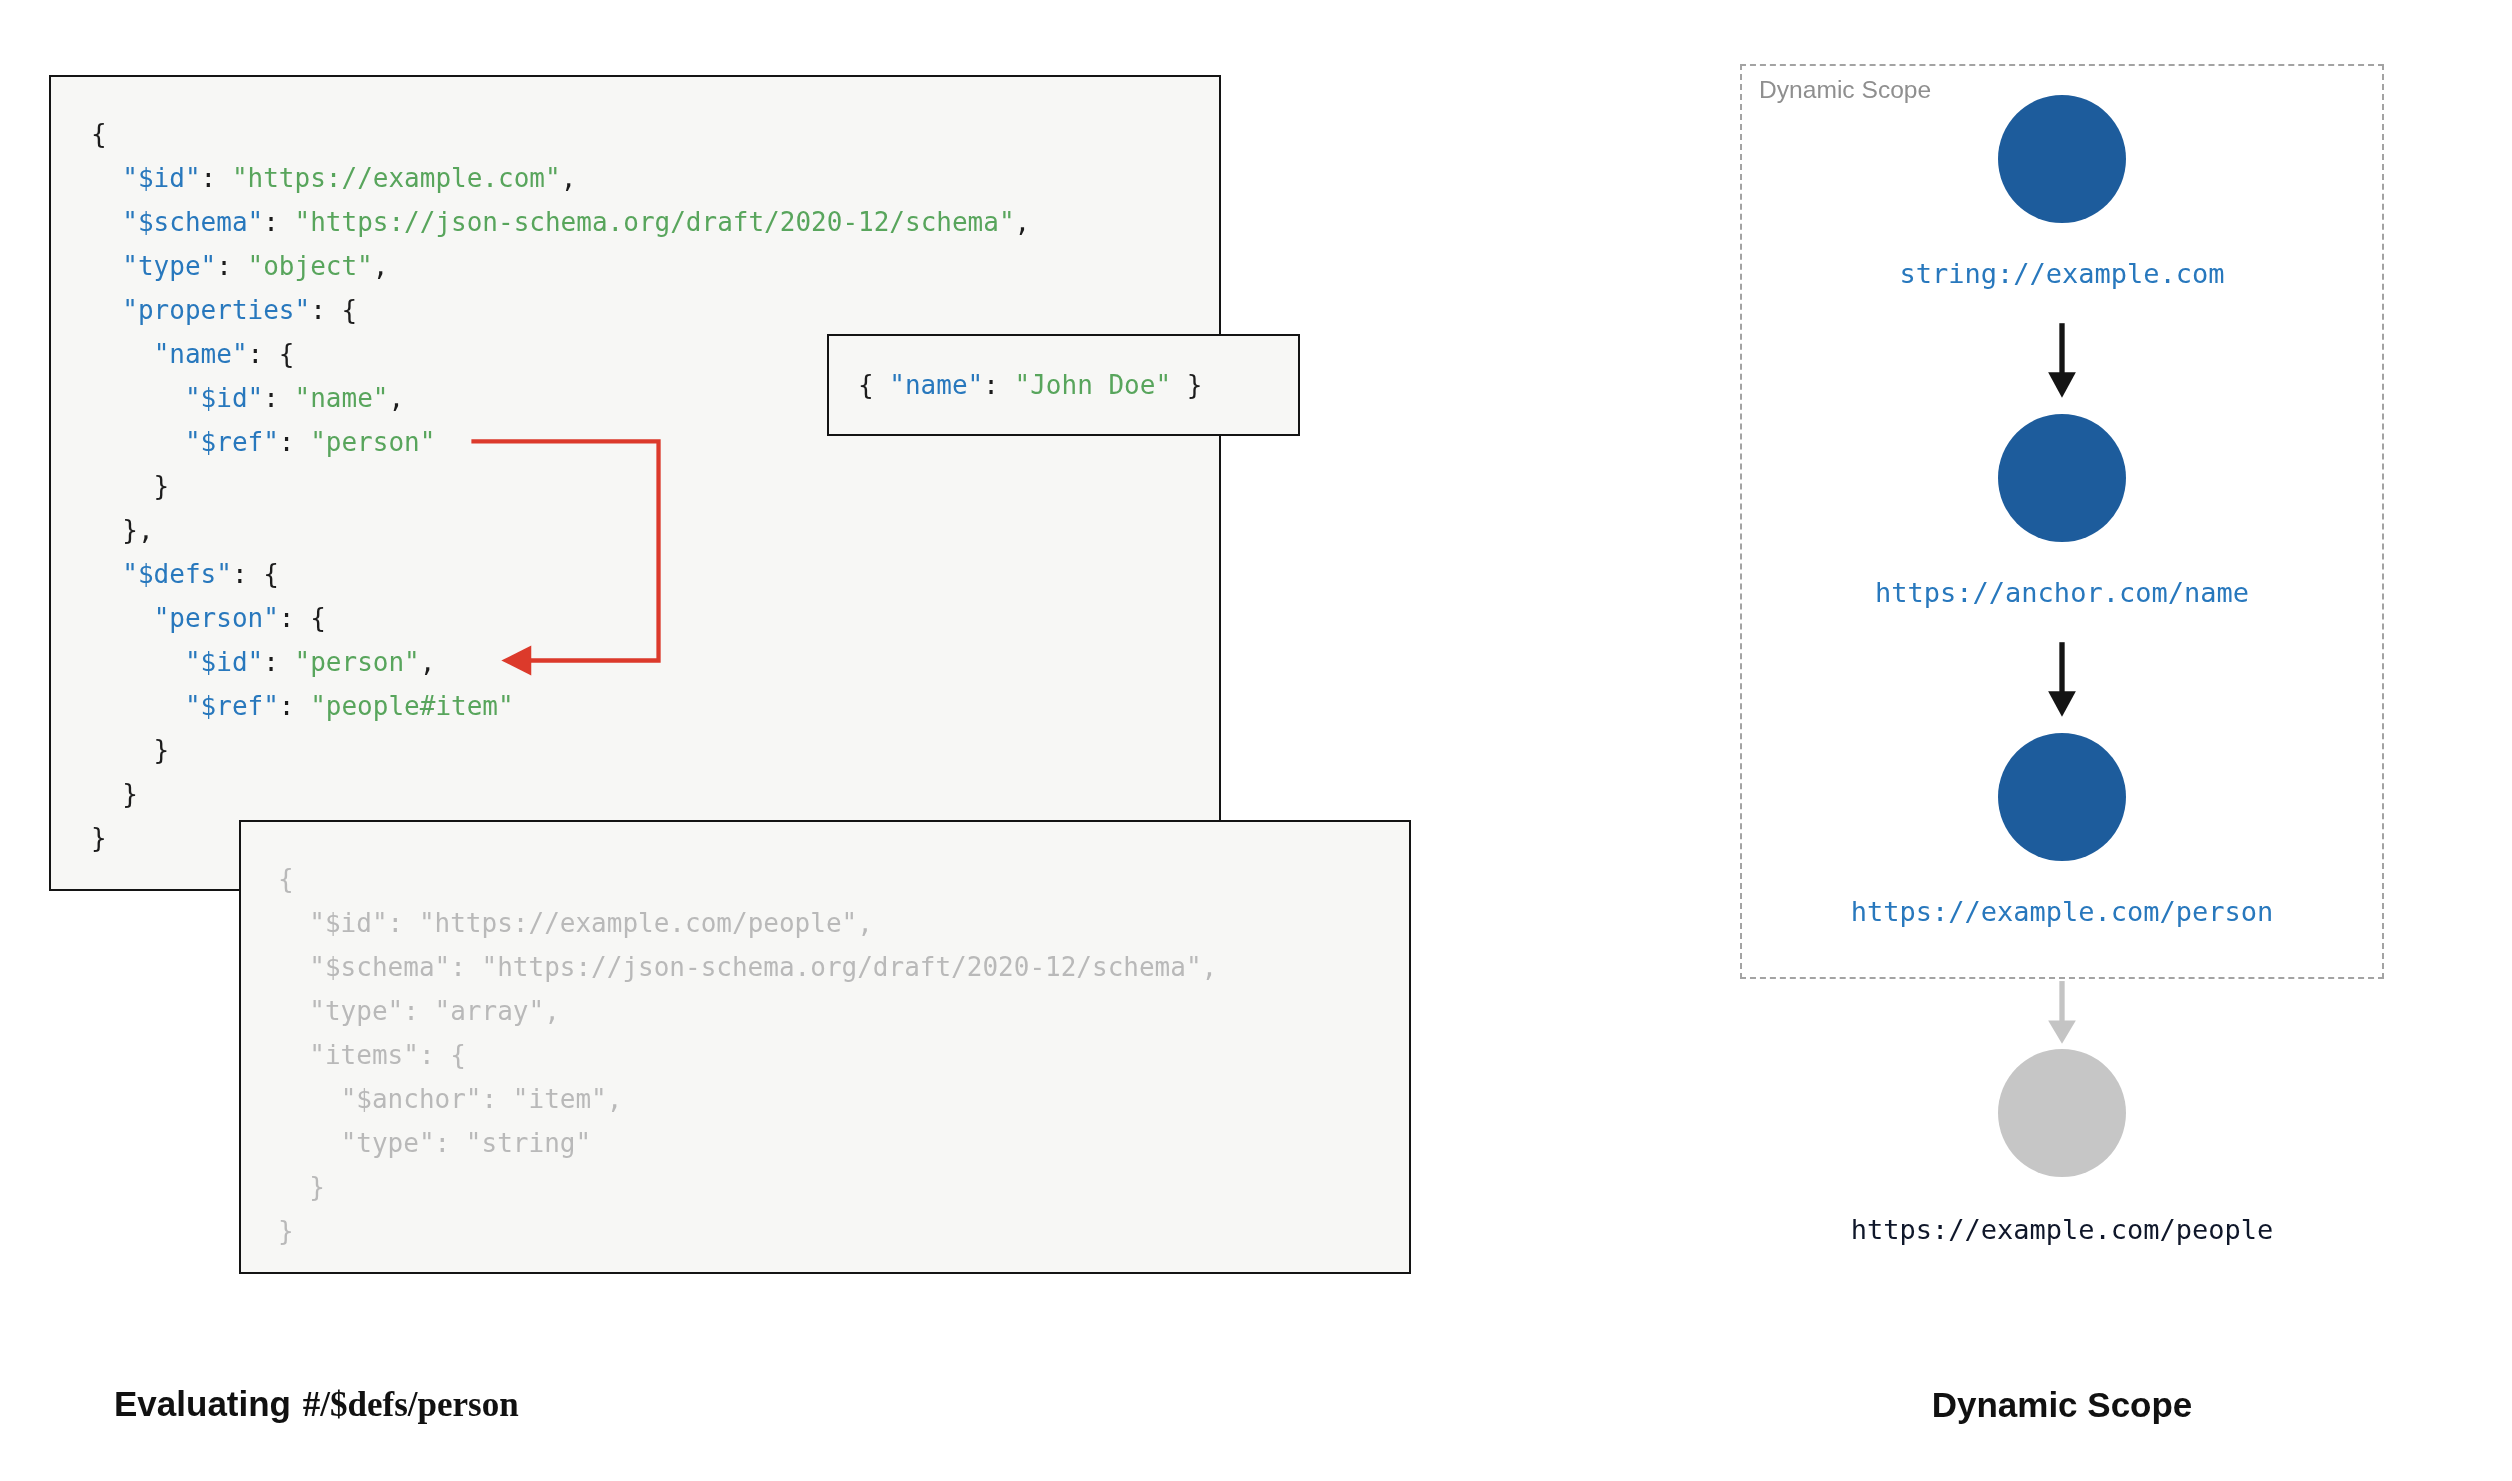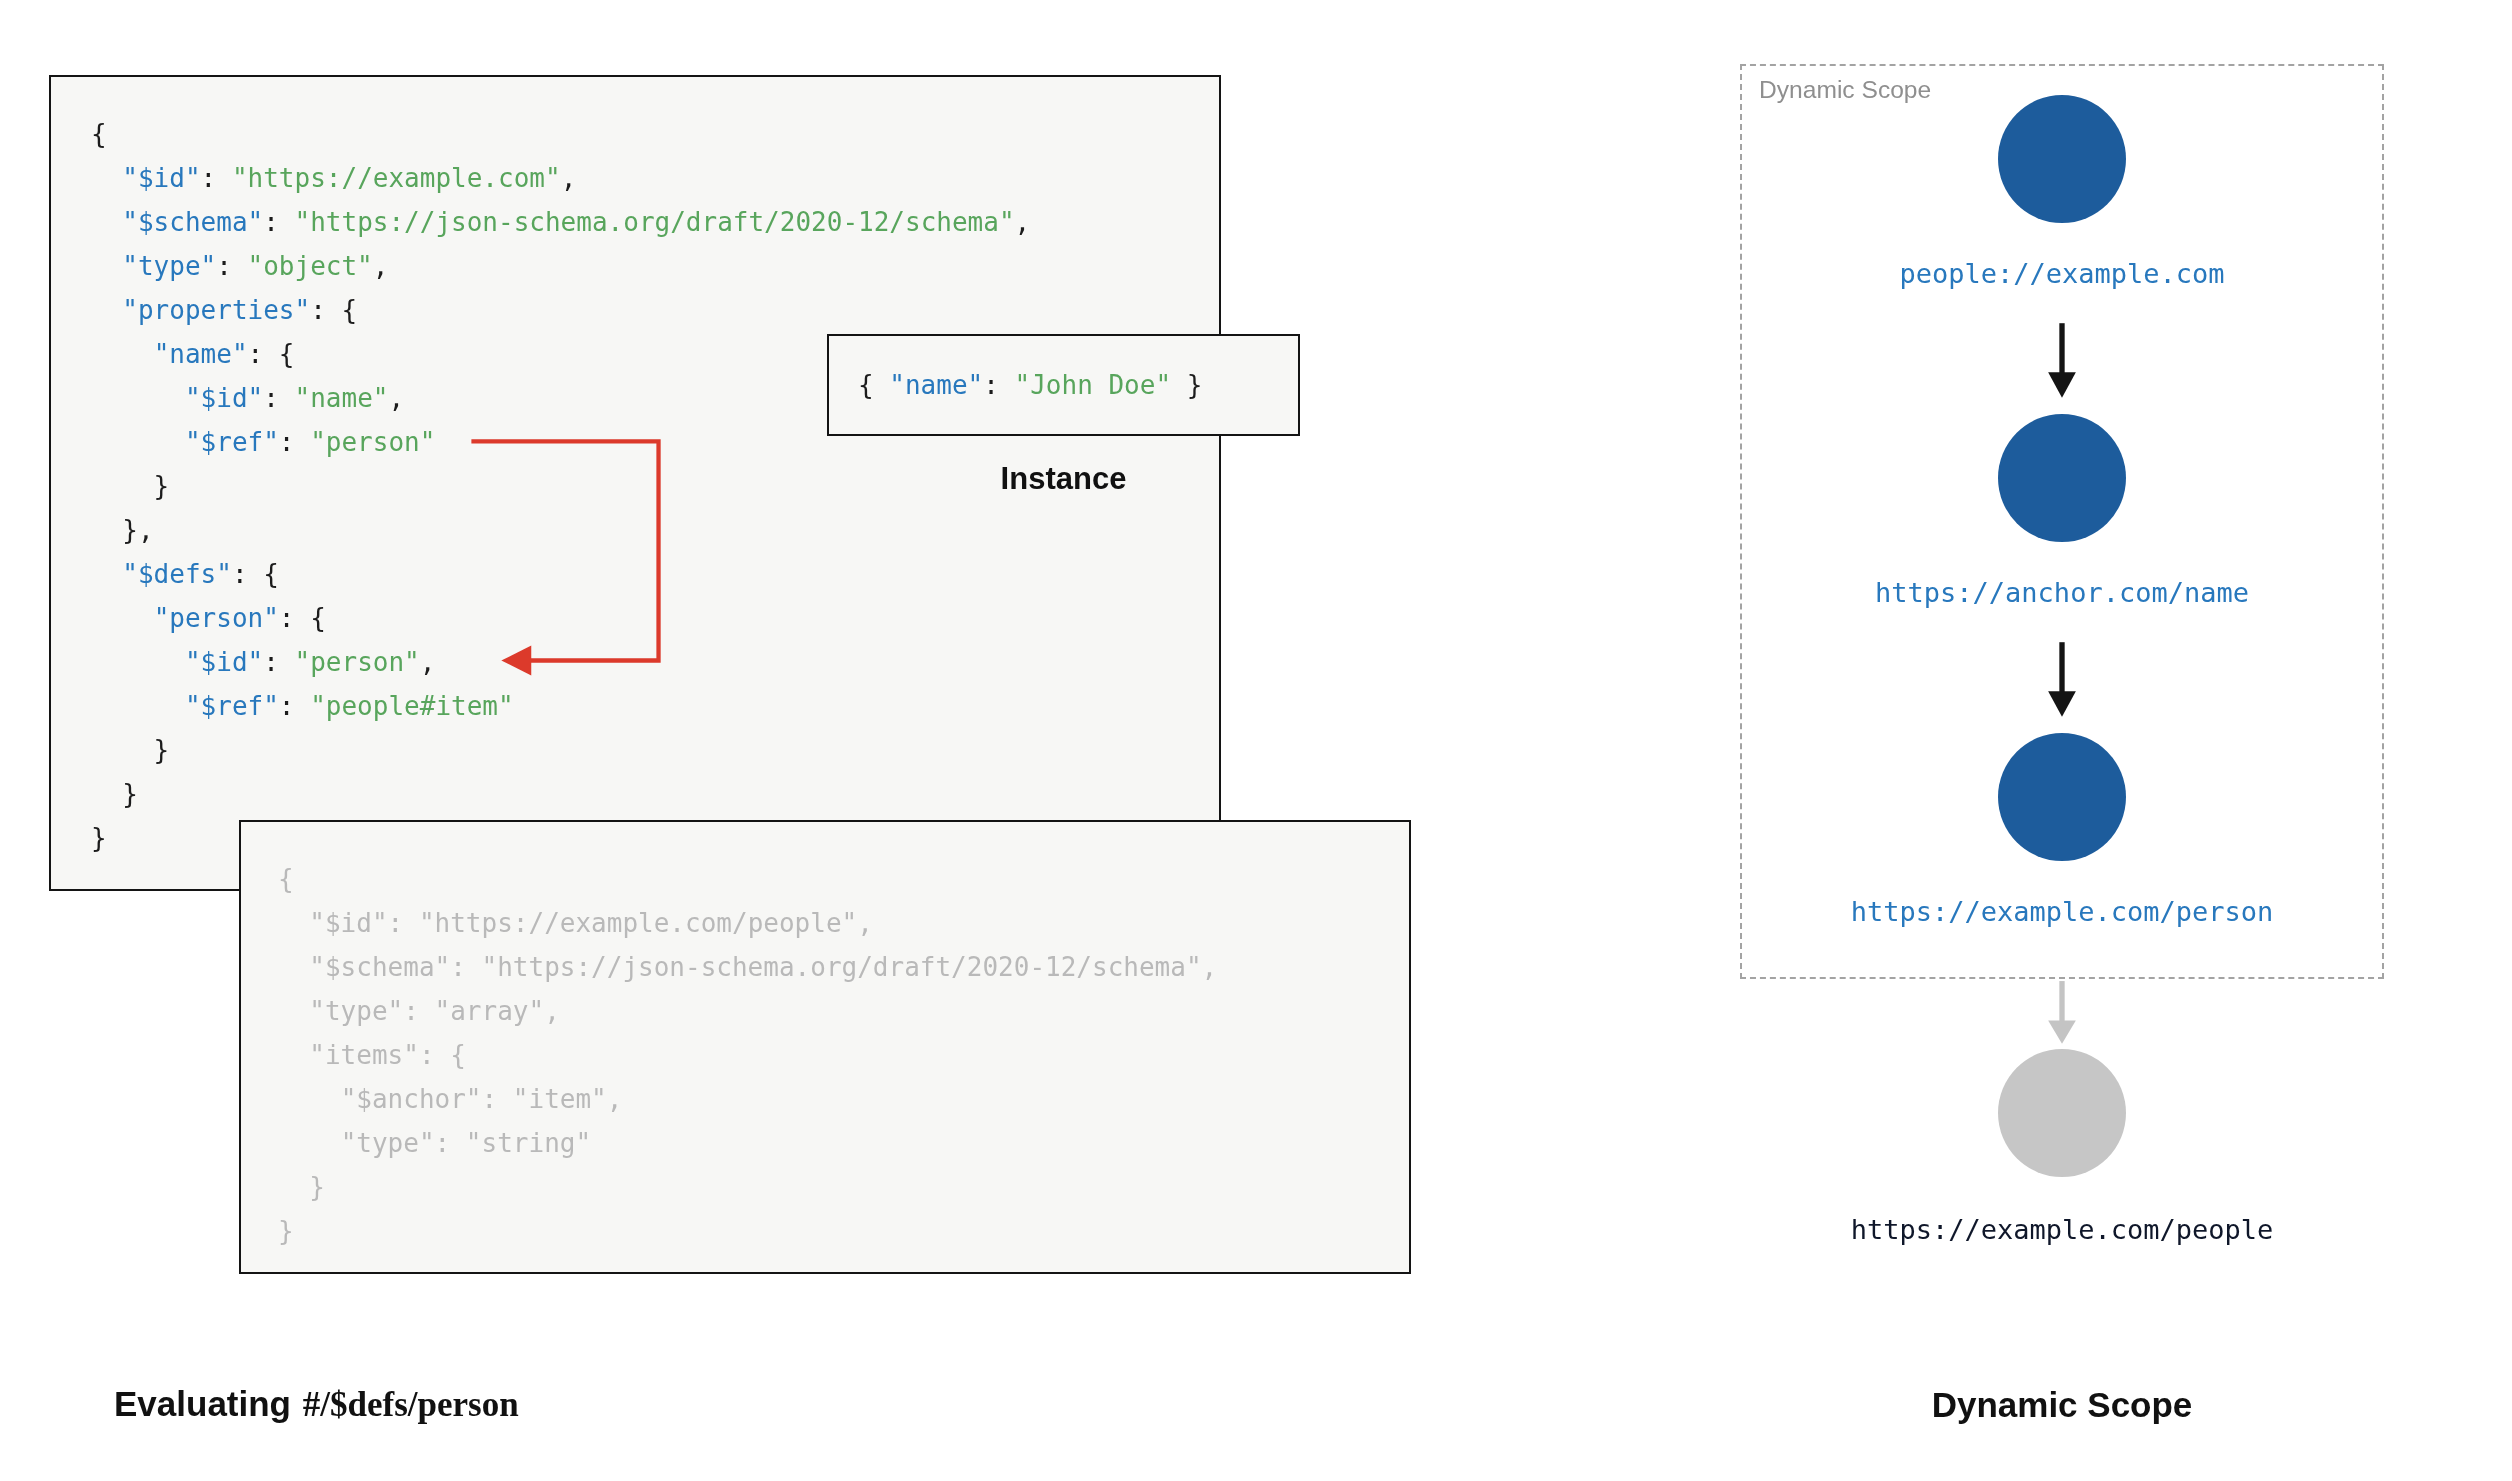--- a/index.html
+++ b/index.html
@@ -106,41 +106,40 @@
   <svg class="ref-arrow-svg" width="1172" height="816" viewBox="0 0 2192 1526">
     <polyline points="790,685 1140,685 1140,1095 900,1095" fill="none" stroke="#dc3a2b" stroke-width="8"></polyline>
     <polygon points="846,1095 902,1067 902,1123" fill="#dc3a2b"></polygon>
   </svg>
 
   <div class="panel instance-panel">
     <div class="code">
         <div class="code-line"><span class="tok-p">{ </span><span class="tok-k">"name"</span><span class="tok-p">: </span><span class="tok-s">"John Doe"</span><span class="tok-p"> }</span></div>
       </div>
   </div>
-  <div class="instance-caption">Instance</div>
 
   <div class="panel people-panel muted">
     <div class="code">
         <div class="code-line"><span class="tok-p">{</span></div>
         <div class="code-line"><span class="tok-p">  </span><span class="tok-k">"$id"</span><span class="tok-p">: </span><span class="tok-s">"https://example.com/people"</span><span class="tok-p">,</span></div>
         <div class="code-line"><span class="tok-p">  </span><span class="tok-k">"$schema"</span><span class="tok-p">: </span><span class="tok-s">"https://json-schema.org/draft/2020-12/schema"</span><span class="tok-p">,</span></div>
         <div class="code-line"><span class="tok-p">  </span><span class="tok-k">"type"</span><span class="tok-p">: </span><span class="tok-s">"array"</span><span class="tok-p">,</span></div>
         <div class="code-line"><span class="tok-p">  </span><span class="tok-k">"items"</span><span class="tok-p">: {</span></div>
         <div class="code-line"><span class="tok-p">    </span><span class="tok-k">"$anchor"</span><span class="tok-p">: </span><span class="tok-s">"item"</span><span class="tok-p">,</span></div>
         <div class="code-line"><span class="tok-p">    </span><span class="tok-k">"type"</span><span class="tok-p">: </span><span class="tok-s">"string"</span></div>
         <div class="code-line"><span class="tok-p">  }</span></div>
         <div class="code-line"><span class="tok-p">}</span></div>
       </div>
   </div>
 
   <div class="scope-box"></div>
   <div class="scope-box-label">Dynamic Scope</div>
 
   <div class="node" style="top:95px"></div>
-  <div class="node-label" style="top:258px">people://example.com</div>
+  <div class="node-label" style="top:258px">string://example.com</div>
 
   <svg class="arrow-svg" style="left:2038px; top:320px" width="48" height="80" viewBox="0 0 90 150">
     <line x1="45" y1="6" x2="45" y2="102" stroke="#141414" stroke-width="10"></line>
     <polygon points="45,146 19,98 71,98" fill="#141414"></polygon>
   </svg>
 
   <div class="node" style="top:414px"></div>
   <div class="node-label" style="top:577px">https://anchor.com/name</div>
 
   <svg class="arrow-svg" style="left:2038px; top:639px" width="48" height="80" viewBox="0 0 90 150">

